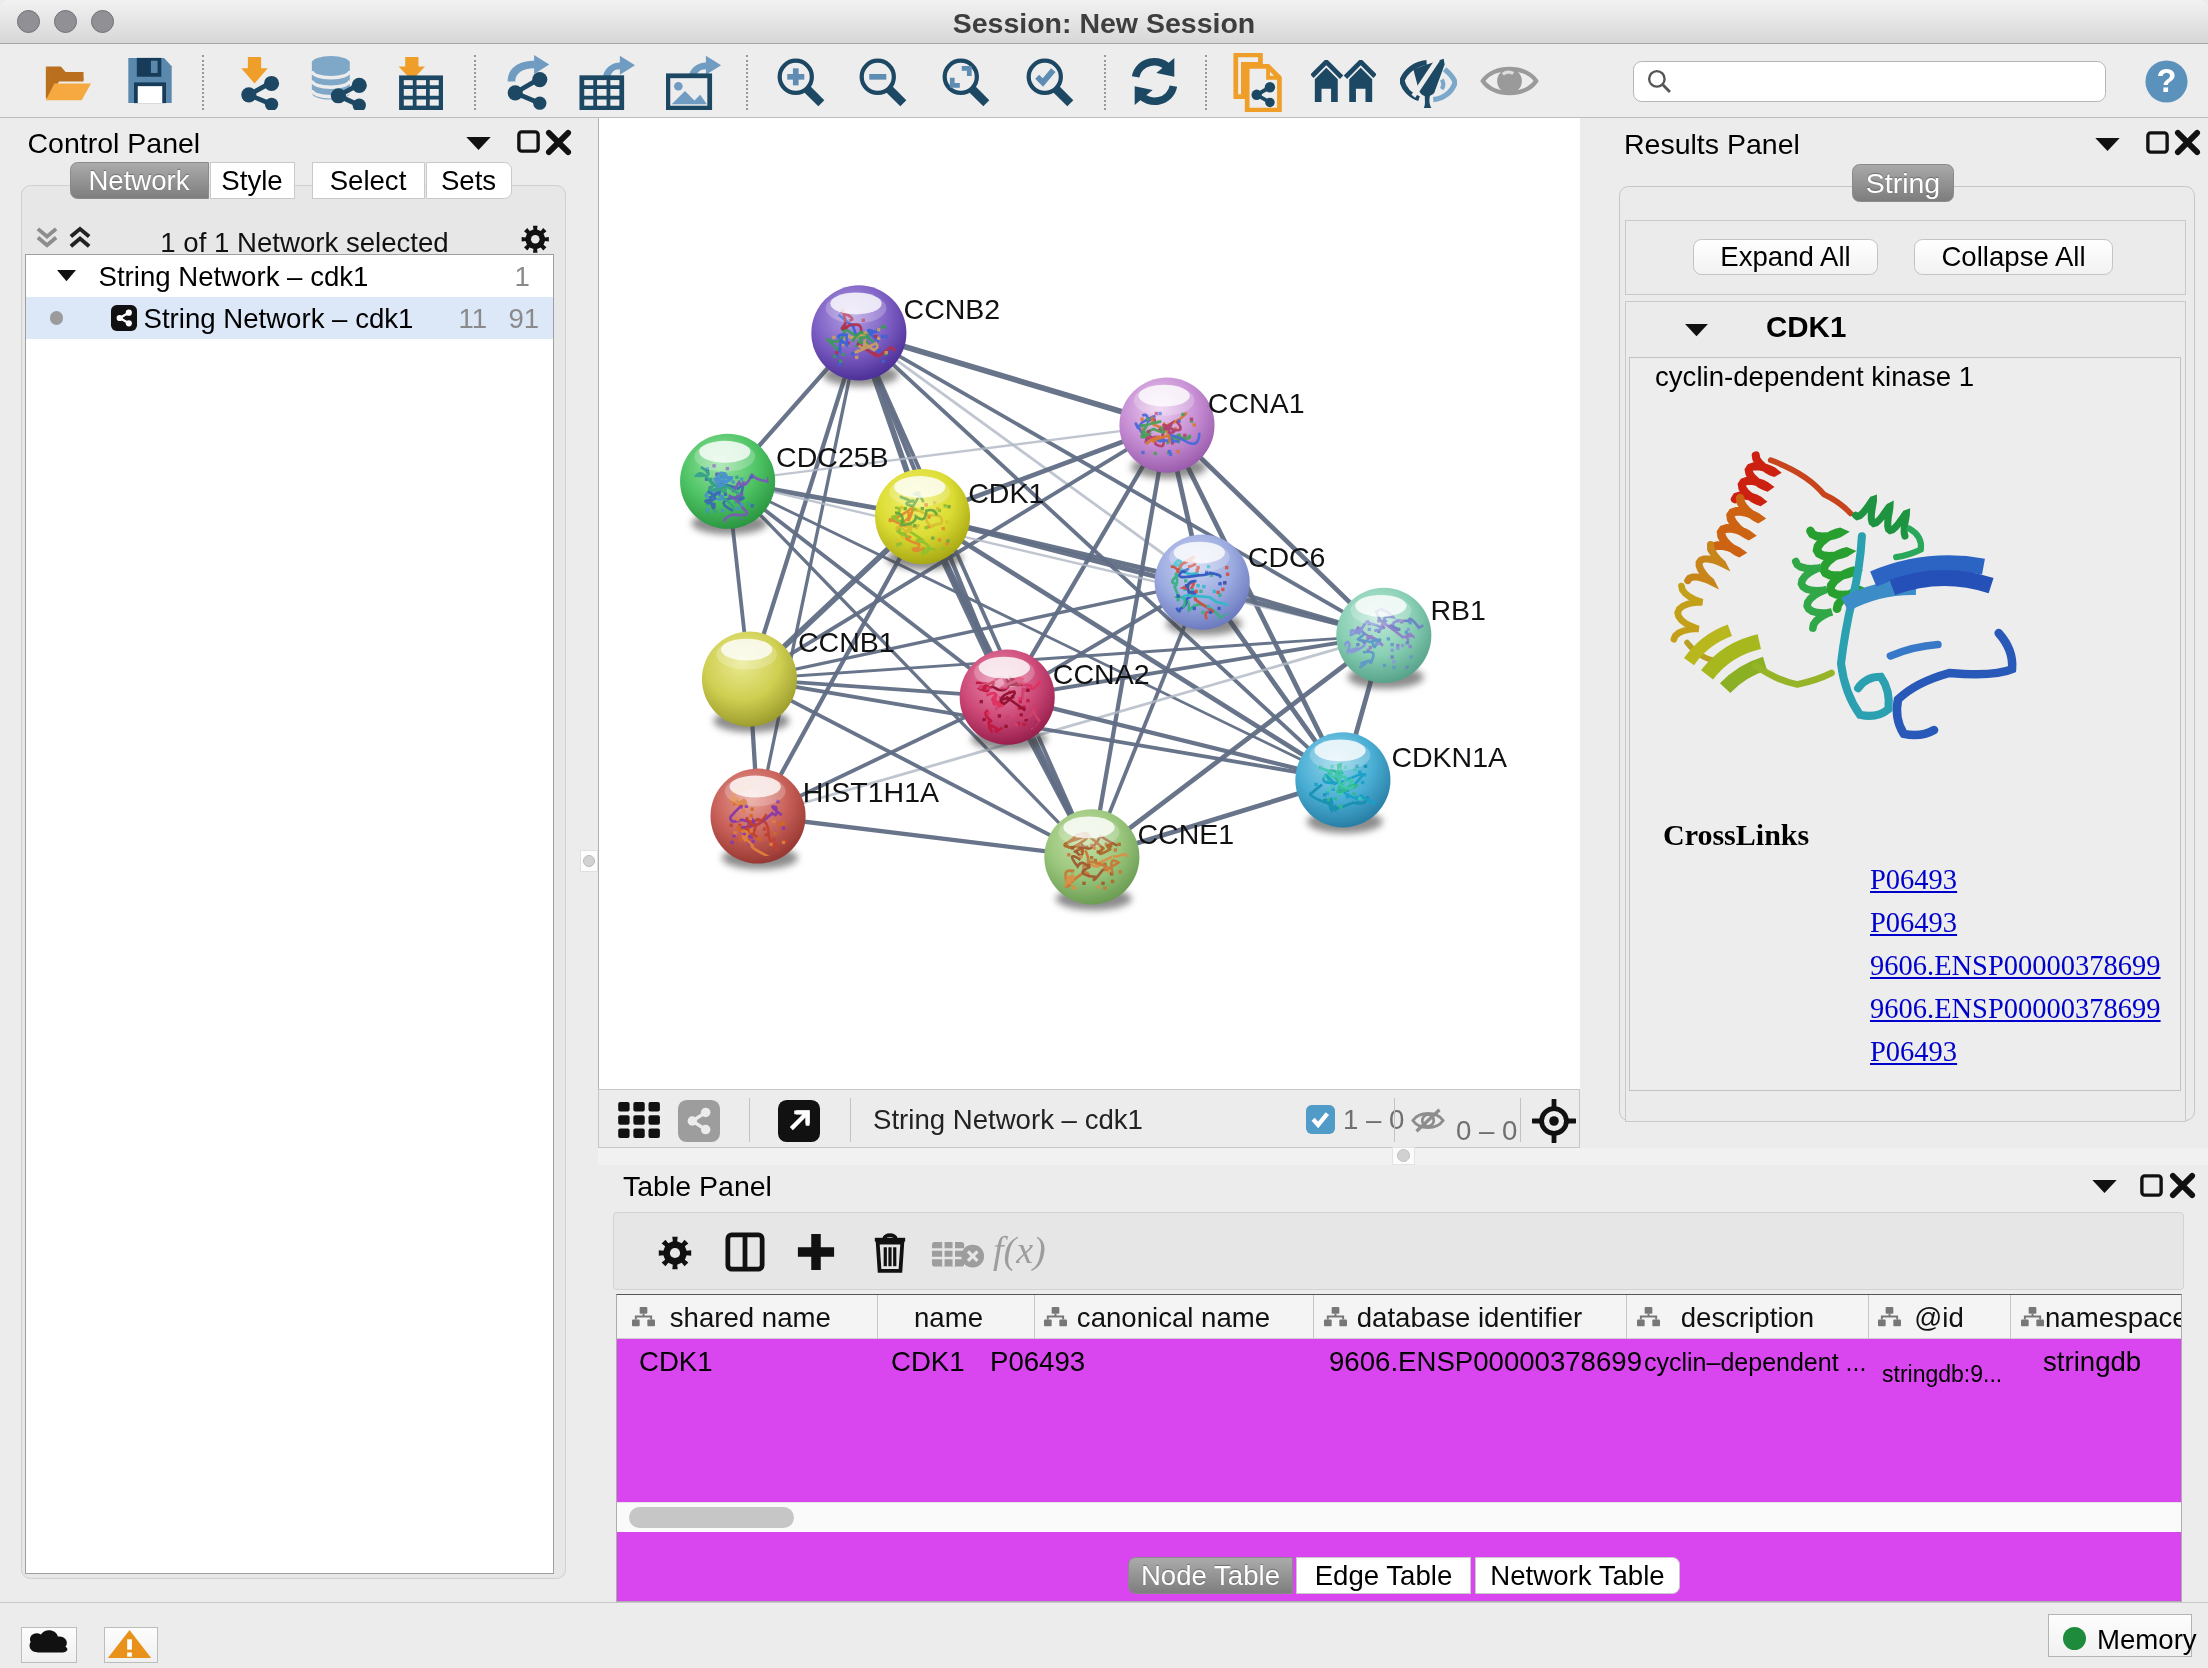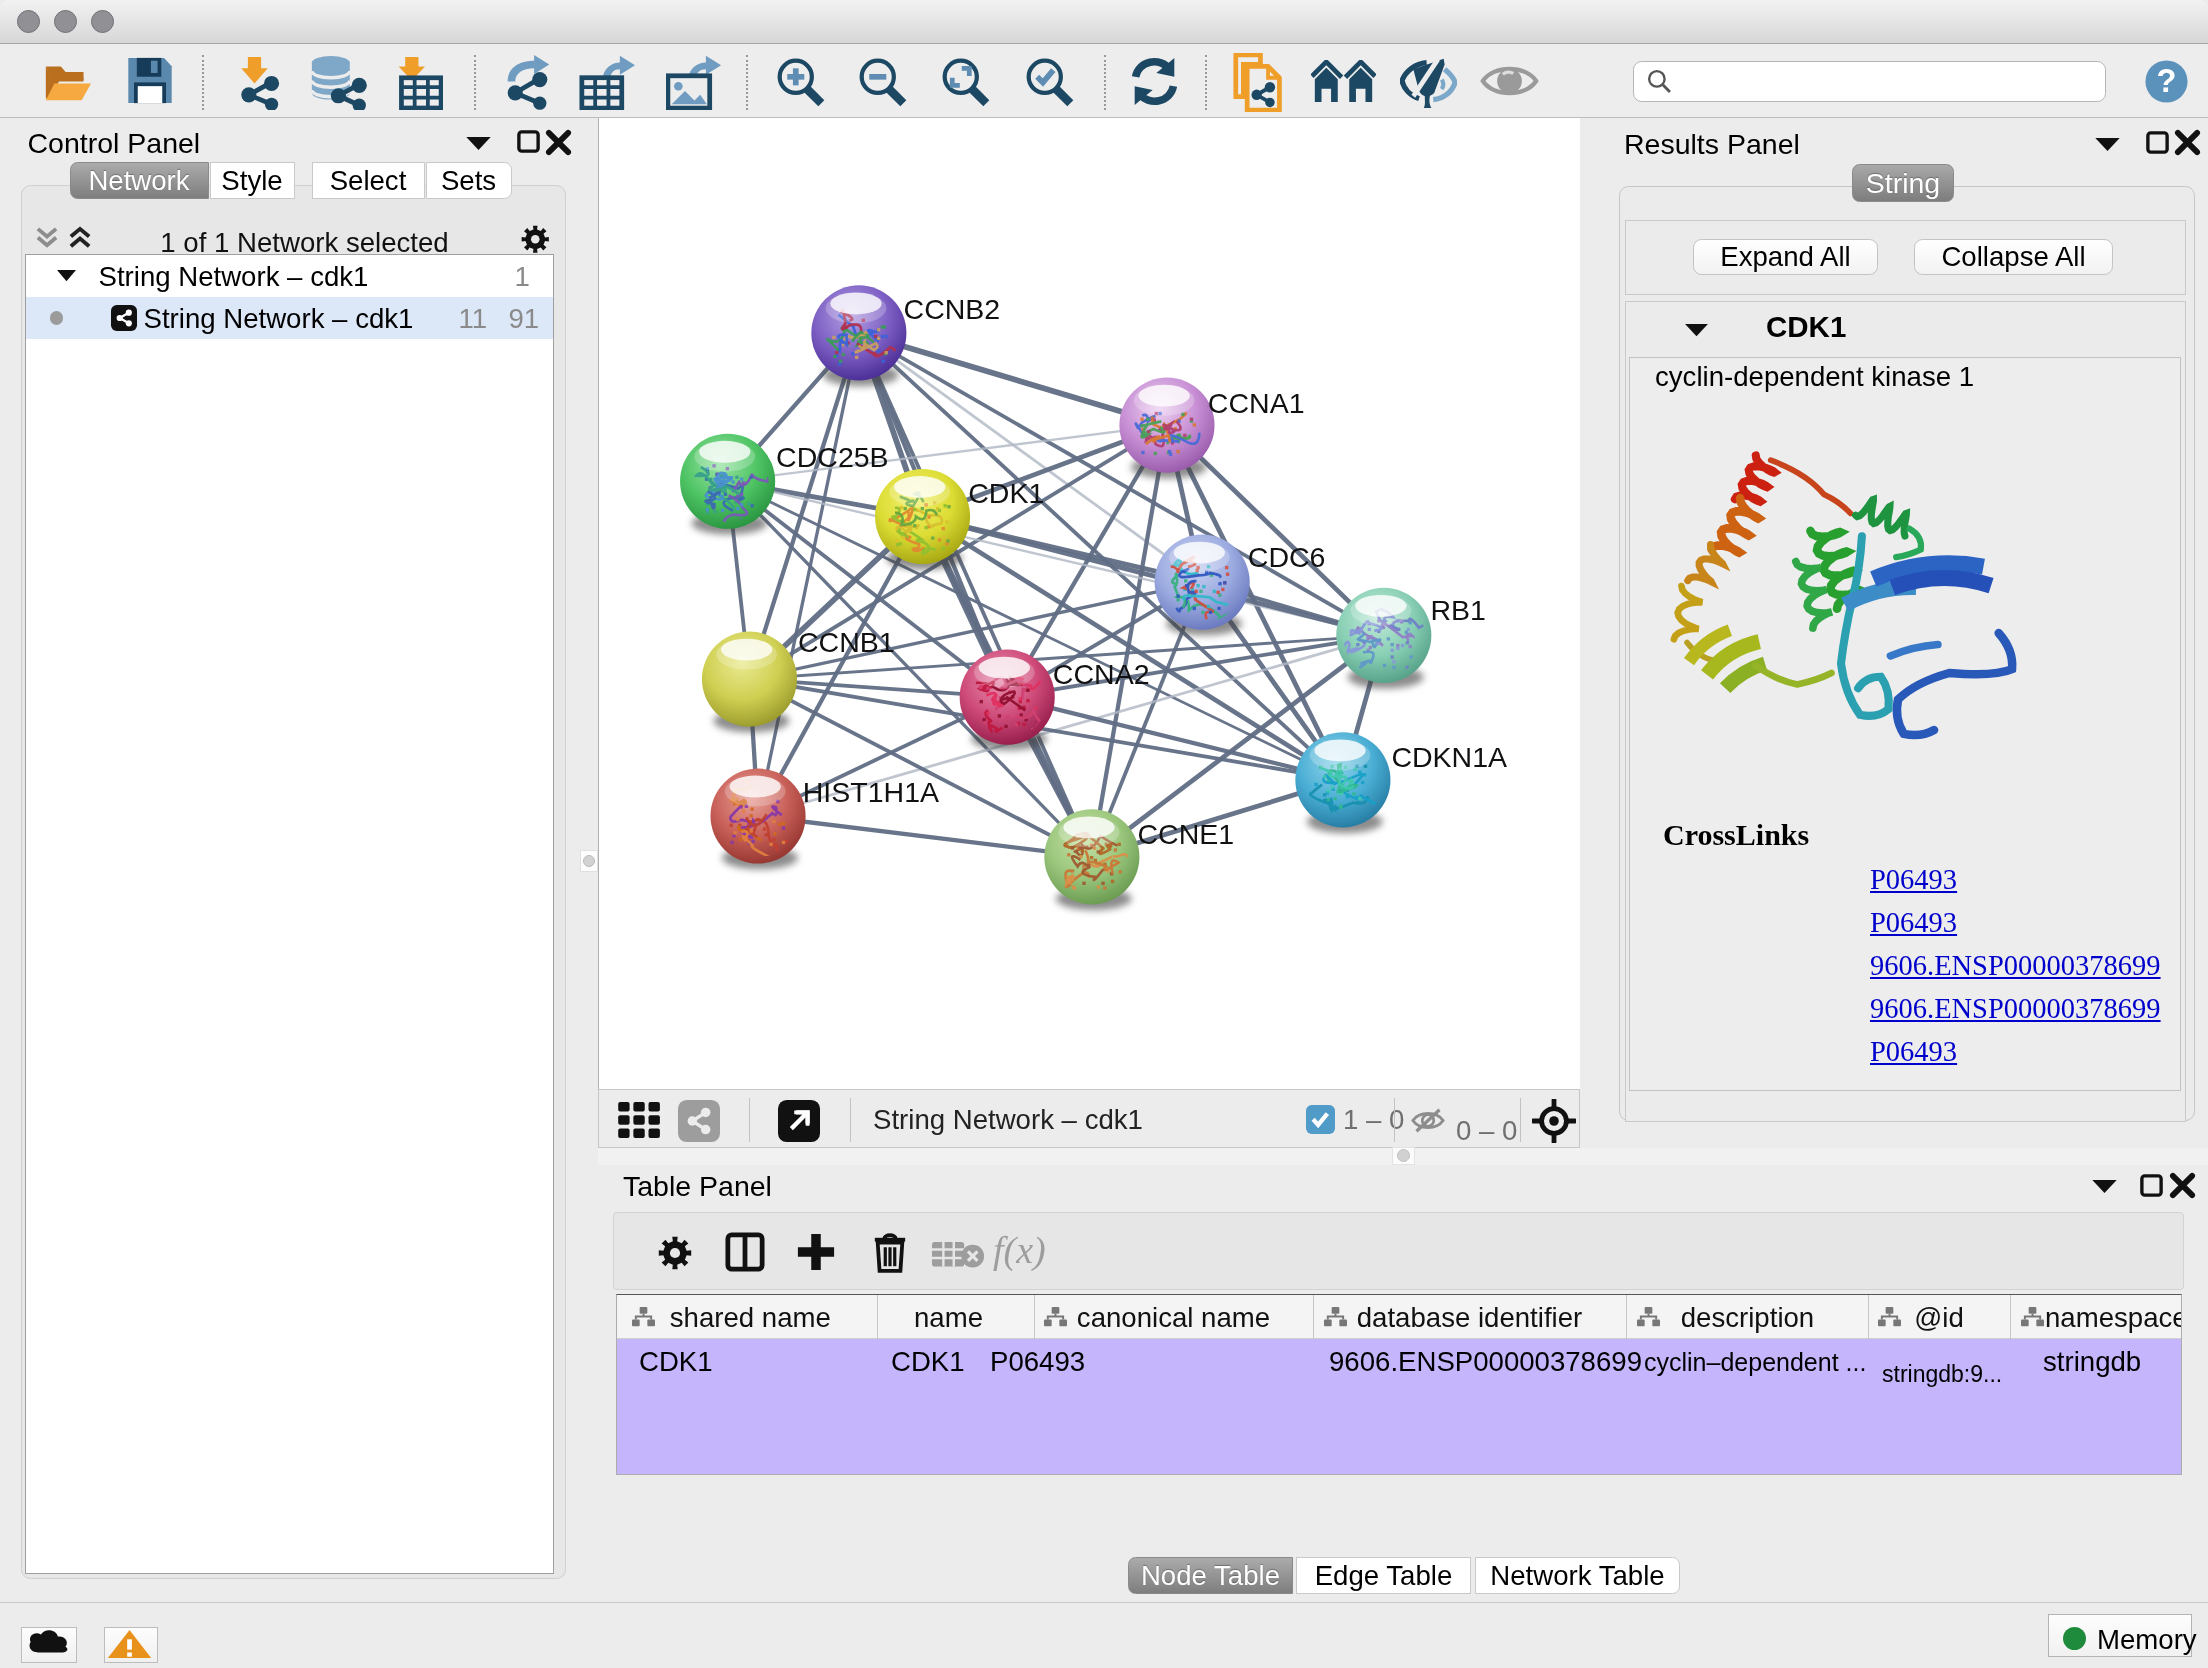--- a/index.html
+++ b/index.html
@@ -40,20 +40,21 @@
 a.link { color:#0000cc; text-decoration:underline; }
 </style>
 </head>
 <body>
 <div class="app">
 
 <div class="abs titlebar">
   <div class="tl" style="left:17px;"></div>
   <div class="tl" style="left:54px;"></div>
   <div class="tl" style="left:91px;"></div>
+  <div class="title-text">Session: New Session</div>
 </div>
 
 <div class="abs toolbar" id="toolbar">
   <div class="tbsep" style="left:202px;"></div>
   <div class="tbsep" style="left:474px;"></div>
   <div class="tbsep" style="left:746px;"></div>
   <div class="tbsep" style="left:1104px;"></div>
   <div class="tbsep" style="left:1205px;"></div>
 
   <svg class="icon" style="left:42px;top:12.4px;" width="51" height="49" viewBox="0 0 54 52">
@@ -1118,21 +1119,21 @@
             <line x1="0" y1="19" x2="34" y2="19"></line>
             <line x1="12" y1="2" x2="12" y2="28"></line>
             <line x1="23" y1="2" x2="23" y2="28"></line>
           </g>
       <circle cx="43" cy="17" r="12" fill="#9d9d9d"></circle>
       <path d="M38 12 L48 22 M48 12 L38 22" stroke="#e6e6e6" stroke-width="3.4"></path>
     </svg>
     <div class="abs" style="left:379px;top:15px;font-family:'Liberation Serif',serif;font-style:italic;font-size:38px;color:#9d9d9d;">f(x)</div>
   </div>
 
-  <div class="abs" style="left:18px;top:129px;width:1566px;height:181px;background:#c4b5fd;border:1px solid #adadad;border-top:1.9px solid #555;overflow:hidden;">
+  <div class="abs" style="left:18px;top:129px;width:1566px;height:308px;background:#d946ef;border:1px solid #adadad;border-top:1.9px solid #555;overflow:hidden;">
 
     <div class="abs" style="left:0;top:0;width:1565px;height:44px;background:#f4f4f4;border-bottom:1px solid #cfcfcf;"></div>
     <div class="abs" style="left:260px;top:0;width:0;height:44px;border-left:1px solid #c6c6c6;"></div>
     <div class="abs" style="left:417px;top:0;width:0;height:44px;border-left:1px solid #c6c6c6;"></div>
     <div class="abs" style="left:696px;top:0;width:0;height:44px;border-left:1px solid #c6c6c6;"></div>
     <div class="abs" style="left:1009px;top:0;width:0;height:44px;border-left:1px solid #c6c6c6;"></div>
     <div class="abs" style="left:1251px;top:0;width:0;height:44px;border-left:1px solid #c6c6c6;"></div>
     <div class="abs" style="left:1393px;top:0;width:0;height:44px;border-left:1px solid #c6c6c6;"></div>
     <div class="abs" style="left:14.3px;top:10.5px;"><svg width="25" height="23" viewBox="0 0 26 24">
             <g fill="#777">

